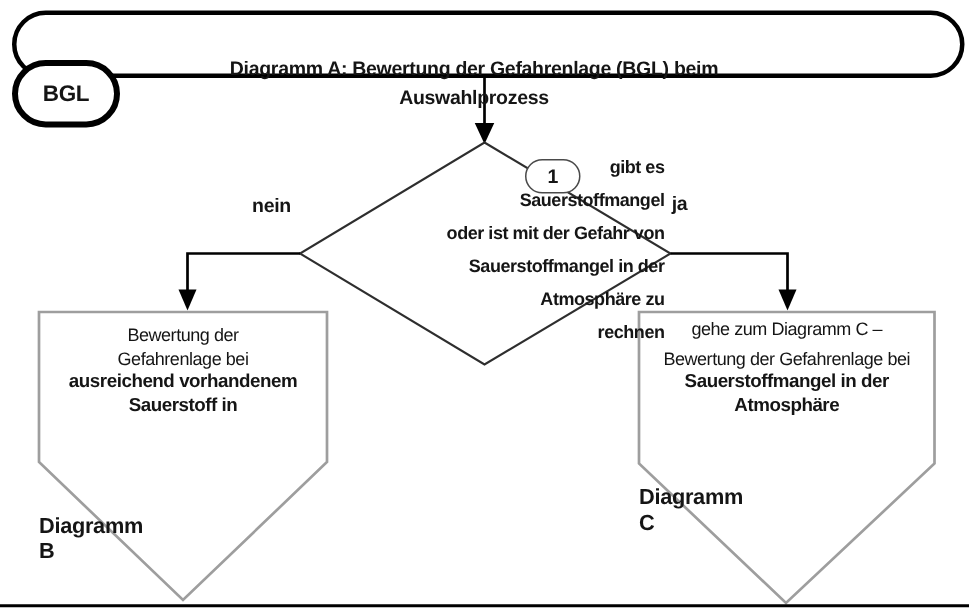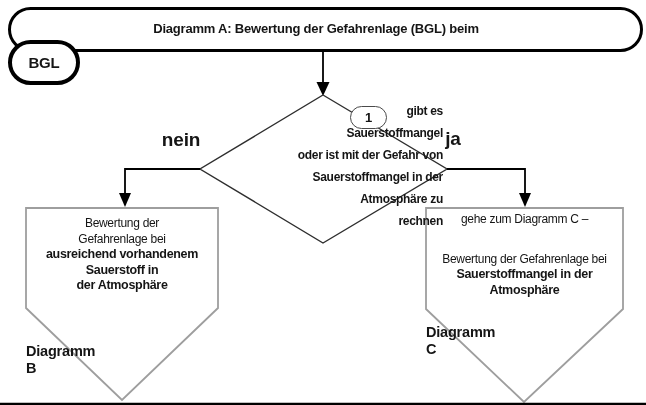--- a/index.html
+++ b/index.html
@@ -38,21 +38,21 @@
   .header {
     position: absolute;
     left: 8px; top: 7px;
     width: 635px; height: 45px;
     border: 3.5px solid var(--line);
     border-radius: 23px;
     background: #fff;
   }
   .title {
     position: absolute;
-    left: 20px; top: 9px;
+    left: 20px; top: 26px;
     width: 570px;
     text-align: center;
     font-weight: bold;
     font-size: 13px;
     line-height: 19px;
   }
   .badge {
     position: absolute;
     left: 8px; top: 7px;
     width: 72px; height: 45px;
@@ -89,37 +89,37 @@
     align-items: center;
     justify-content: center;
     font-weight: bold;
     font-size: 13px;
   }
   .branch-label {
     position: absolute;
     width: 60px;
     text-align: center;
     font-weight: bold;
-    font-size: 19px;
+    font-size: 13px;
   }
   .branch-label.no  { left: 151px; top: 129px; }
   .branch-label.yes { left: 423px; top: 128px; }
 
   
   .op-text {
     position: absolute;
     text-align: center;
     font-size: 12px;
     line-height: 15.6px;
     letter-spacing: -0.3px;
   }
   .op-text .em { font-weight: bold; font-size: 12.5px; }
   .op-text-b { left: 26px; top: 216px; width: 192px; }
   .op-text-c { left: 426px; top: 212px; width: 197px; }
-  .op-text-c .gap { margin-top: 24px; }
+  .op-text-c .gap { margin-top: 4px; }
   .op-ref {
     position: absolute;
     text-align: left;
     font-weight: bold;
     font-size: 14.5px;
     line-height: 16.5px;
   }
   .op-ref-b { left: 26px; top: 343px; width: 192px; }
   .op-ref-c { left: 426px; top: 324px; width: 197px; }
 </style>
@@ -144,20 +144,21 @@
     <polygon points="26,208 218,208 218,308 122,400 26,308" class="offpage-shape"></polygon>
 
     <polygon points="426,208 623,208 623,309 524,402 426,309" class="offpage-shape"></polygon>
 
     <line x1="0" y1="404" x2="646" y2="404" class="page-edge"></line>
   </svg>
 
   <div class="header">
     <div class="title">
       <div>Diagramm A:  Bewertung der Gefahrenlage (BGL) beim</div>
+      <div>Auswahlprozess</div>
     </div>
   </div>
   <div class="badge">
     <span>BGL</span>
   </div>
 
   <div class="decision-text">
     <div>gibt es</div>
     <div>Sauerstoffmangel</div>
     <div>oder ist mit der Gefahr von</div>
@@ -170,21 +171,20 @@
   </div>
 
   <div class="branch-label no">nein</div>
   <div class="branch-label yes">ja</div>
 
   <div class="op-text op-text-b">
     <div>Bewertung der</div>
     <div>Gefahrenlage bei</div>
     <div class="em">ausreichend vorhandenem</div>
     <div class="em">Sauerstoff in</div>
-    <div class="em">der Atmosphäre</div>
   </div>
   <div class="op-ref op-ref-b">
     <div>Diagramm</div>
     <div>B</div>
   </div>
 
   <div class="op-text op-text-c">
     <div>gehe zum Diagramm C –</div>
     <div class="gap">Bewertung der Gefahrenlage bei</div>
     <div class="em">Sauerstoffmangel in der</div>

